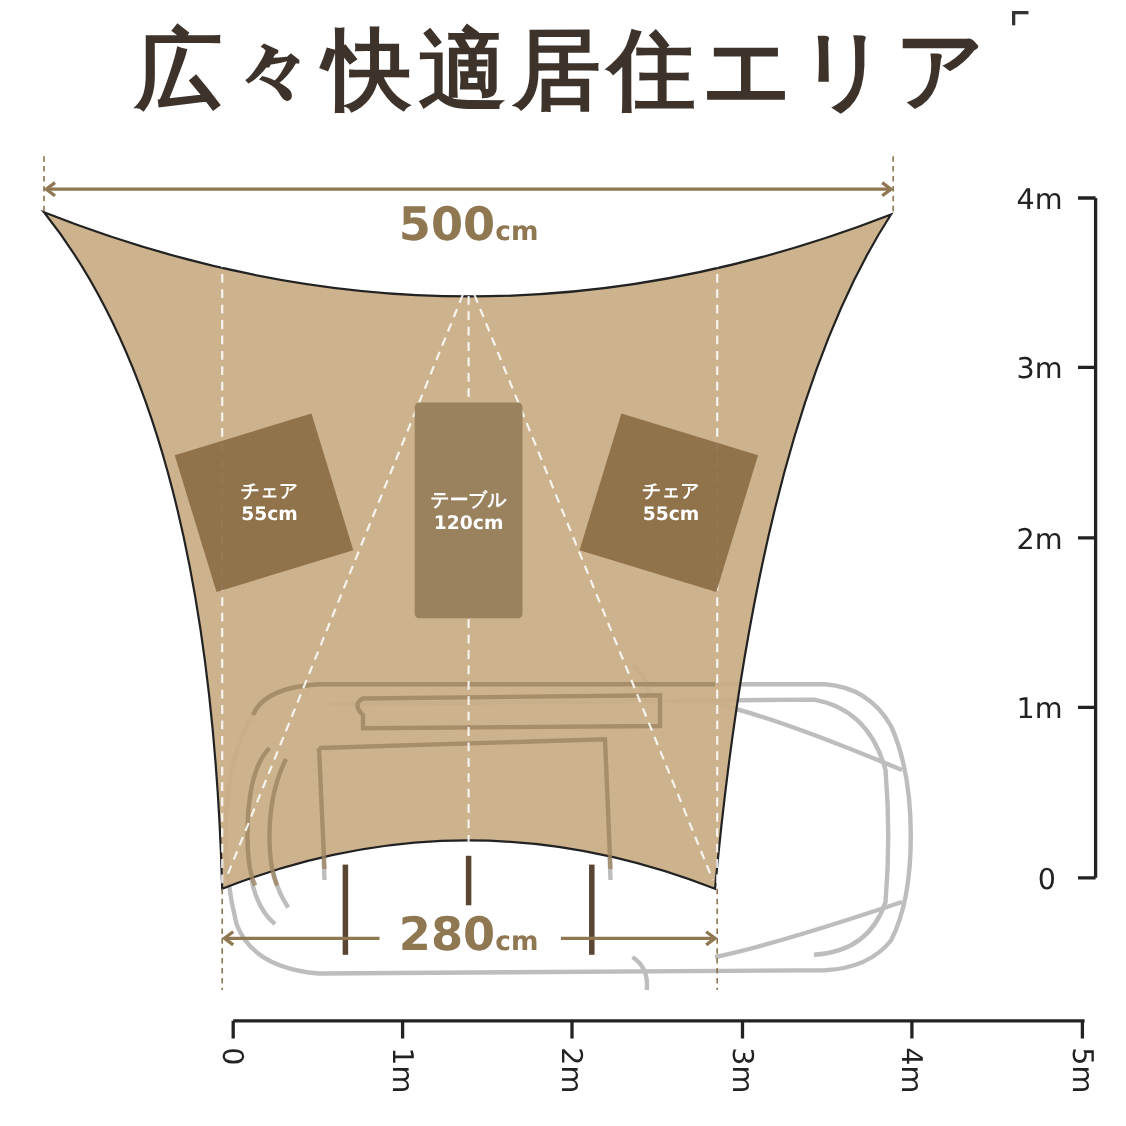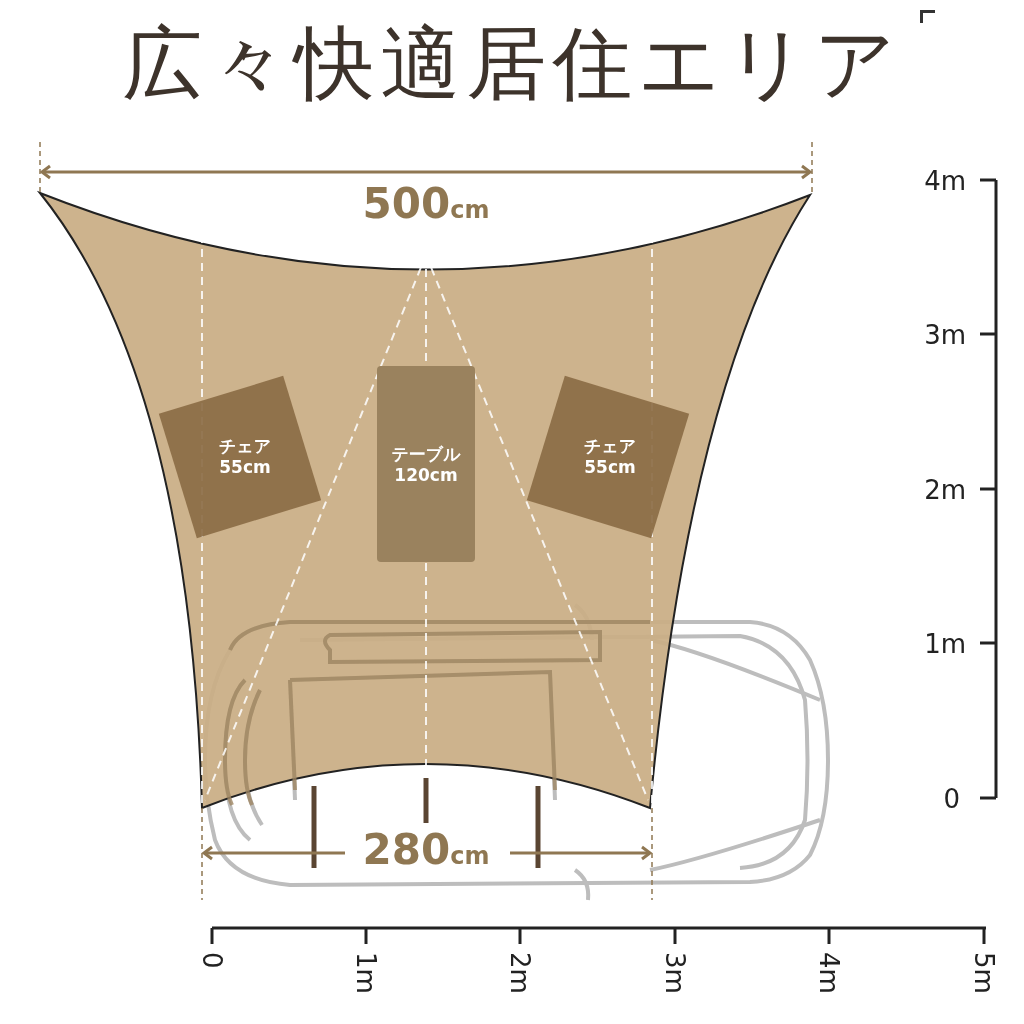--- a/index.html
+++ b/index.html
@@ -1,17 +1,17 @@
 <!DOCTYPE html>
 <html><head>
 <meta charset="utf-8">
 <style>
   html,body{margin:0;padding:0;background:#ffffff;}
   body{width:1024px;height:1024px;position:relative;overflow:hidden;font-family:"DejaVu Sans","Liberation Sans",sans-serif;}
-  .title{position:absolute;left:0;top:14px;width:1024px;text-align:center;font-size:80px;font-weight:normal;color:#3d332b;letter-spacing:6px;line-height:100px;}
+  .title{position:absolute;left:0;top:14px;width:1024px;text-align:center;font-size:80px;font-weight:bold;color:#3d332b;letter-spacing:6px;line-height:100px;}
   .corner{position:absolute;left:920px;top:10px;width:12px;height:10px;border-top:3px solid #333;border-left:3px solid #333;}
   svg.diagram{position:absolute;left:0;top:0;}
   .lbl{font-family:"DejaVu Sans","Liberation Sans",sans-serif;}
 </style>
 </head>
 <body>
 
 <div class="title">広々快適居住エリア</div>
 <div class="corner"></div>
 

